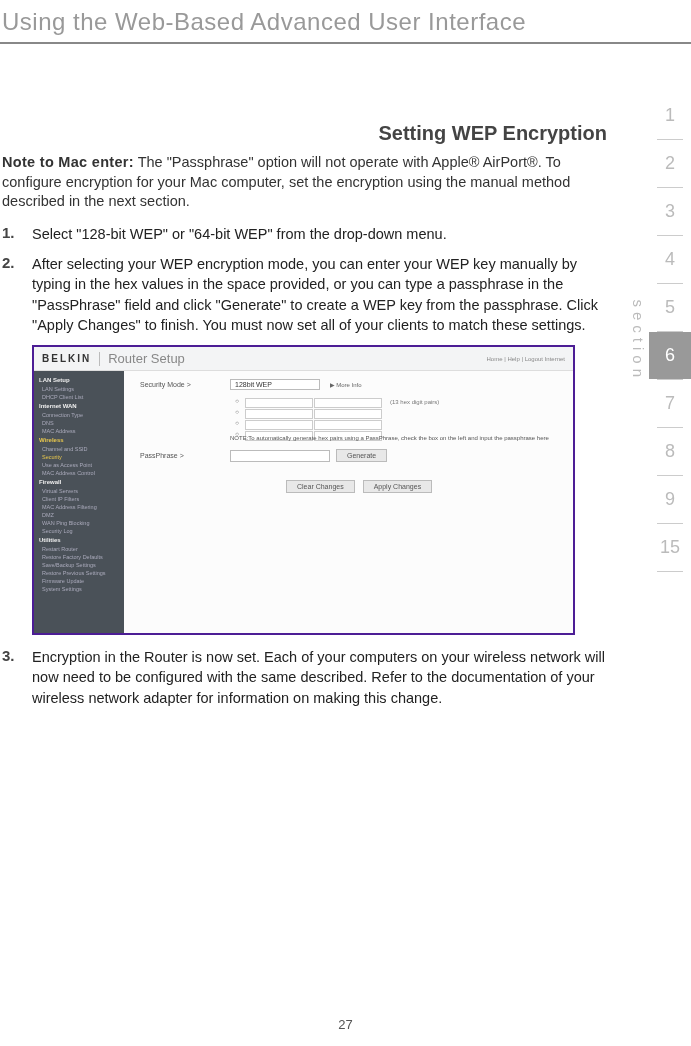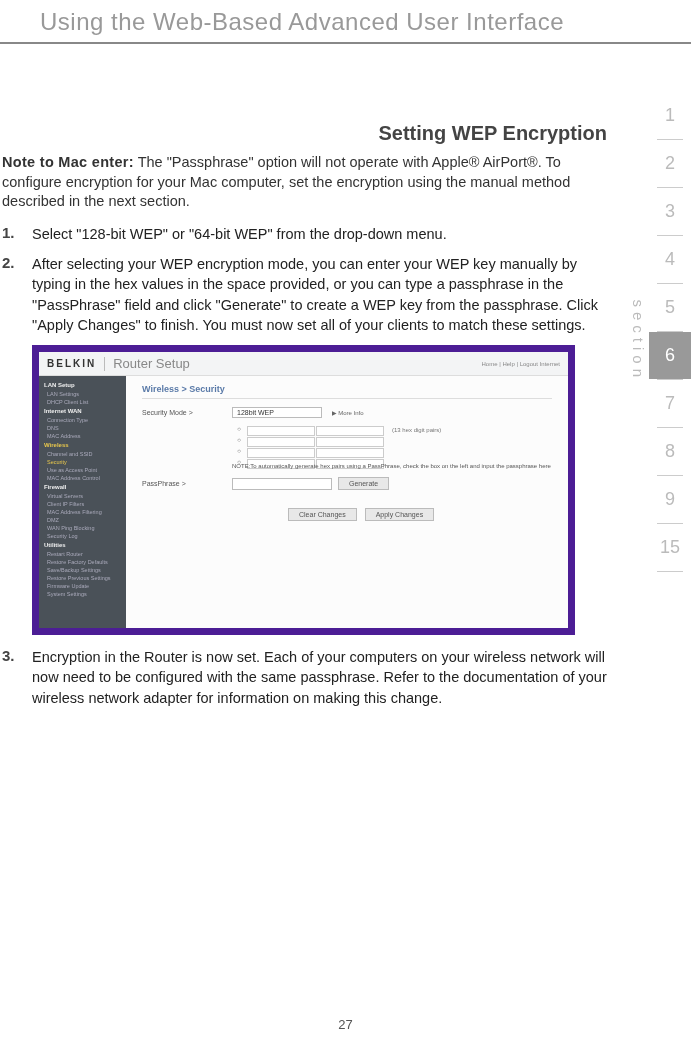--- a/index.html
+++ b/index.html
@@ -14,21 +14,20 @@
       position: relative;
       background: #fff;
       color: #333;
     }
     .chapter-header {
       color: #999;
       font-size: 24px;
       font-weight: 300;
       letter-spacing: 0.5px;
       padding: 8px 0 0 2px;
-      margin-left: 38px;
     }
     .chapter-rule {
       border: none;
       border-top: 2px solid #888;
       margin: 6px 0 0 0;
     }
     .side-nav {
       position: absolute;
       right: 0;
       top: 92px;
@@ -97,21 +96,21 @@
       font-size: 15px;
       color: #444;
     }
     .list-body {
       font-size: 14.5px;
       color: #222;
       line-height: 1.4;
     }
     .screenshot {
       margin: 8px 0 12px 30px;
-      border: 7px solid #4c1d95;
+      border: 2px solid #4c1d95;
       width: 543px;
       height: 290px;
       position: relative;
       overflow: hidden;
       font-size: 7px;
     }
     .ss-topbar {
       height: 24px;
       background: #f3f4f5;
       border-bottom: 1px solid #ddd;
@@ -342,21 +341,20 @@
         <div class="itm">Security Log</div>
         <div class="hdr">Utilities</div>
         <div class="itm">Restart Router</div>
         <div class="itm">Restore Factory Defaults</div>
         <div class="itm">Save/Backup Settings</div>
         <div class="itm">Restore Previous Settings</div>
         <div class="itm">Firmware Update</div>
         <div class="itm">System Settings</div>
       </div>
       <div class="ss-body">
-        <div class="ss-breadcrumb">Wireless &gt; Security</div>
         <div class="ss-row">
           <span class="ss-label">Security Mode &gt;</span>
           <span class="ss-select">128bit WEP</span>
           <span class="ss-moreinfo">▶ More Info</span>
         </div>
         <div class="ss-keygrid">
           <div class="radio">○</div>
             <div class="cell"></div>
             <div class="cell"></div>
           <div class="radio">○</div>
@@ -379,18 +377,18 @@
         <div class="ss-btnrow">
           <span class="ss-btn">Clear Changes</span>
           <span class="ss-btn">Apply Changes</span>
         </div>
       </div>
     </div>
   </div>
 
   <div class="list-item">
     <div class="list-num">3.</div>
-    <div class="list-body">Encryption in the Router is now set. Each of your computers on your wireless network will now need to be configured with the same passphrase. Refer to the documentation of your wireless network adapter for information on making this change.</div>
+    <div class="list-body">Encryption in the Router is now set. Each of your computers on your wireless network will now need to be configured with the same described. Refer to the documentation of your wireless network adapter for information on making this change.</div>
   </div>
 
 </div>
 
 <div class="page-number">27</div>
 
 </body></html>

